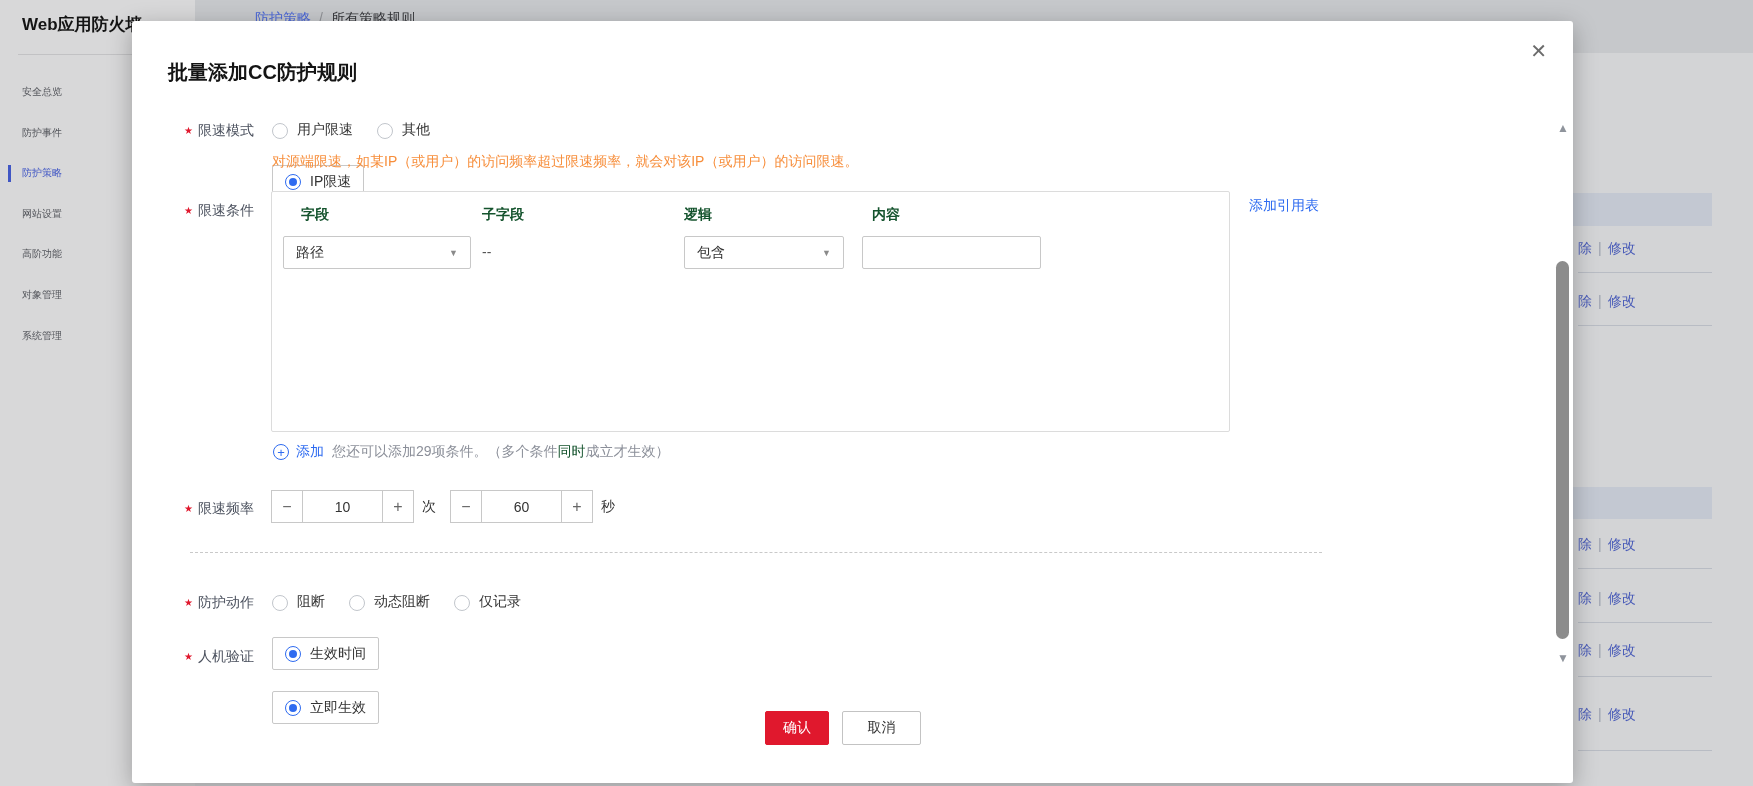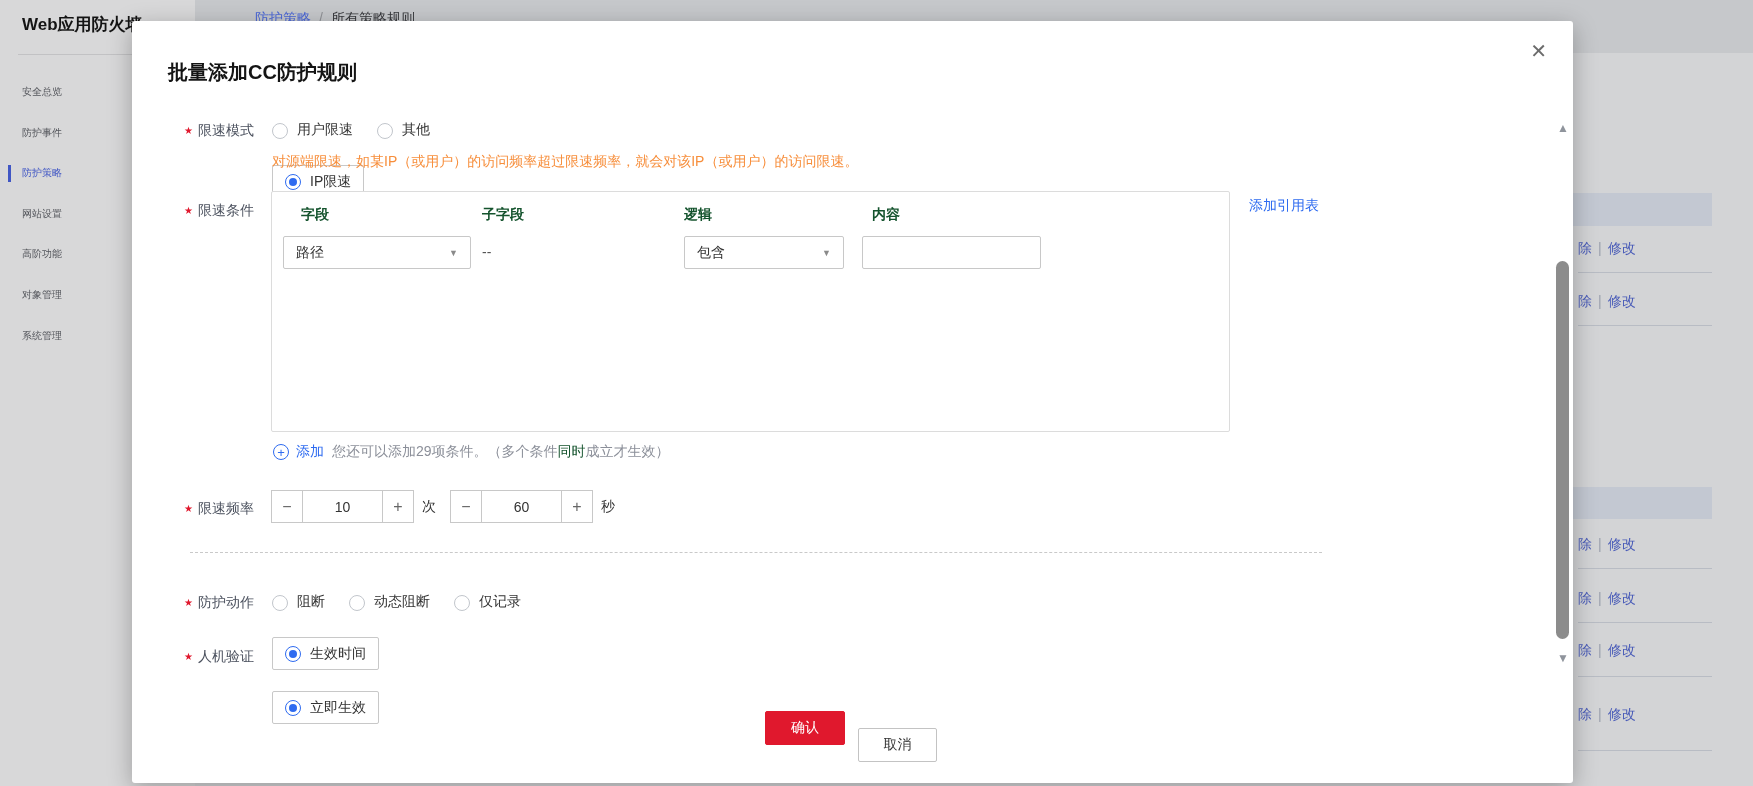--- a/index.html
+++ b/index.html
@@ -66,22 +66,22 @@
   .step-btn { width:32px; height:33px; border:1px solid #c8c8c8; background:#fff; display:flex; align-items:center; justify-content:center;
               font-size:16px; color:#666; cursor:pointer; flex:none; }
   .step-val { width:79px; height:33px; border-top:1px solid #c8c8c8; border-bottom:1px solid #c8c8c8; display:flex;
               align-items:center; justify-content:center; font-size:14px; color:#333; flex:none; }
   .step-unit { font-size:14px; color:#333; margin:0 14px 0 8px; }
 
   .dashed-divider { position:absolute; left:58px; top:531px; width:1132px; border-top:1px dashed #c9c9c9; }
 
   .footer-btns { position:absolute; left:633px; top:690px; display:flex; gap:13px; }
   .btn { height:34px; border-radius:2px; font-size:14px; font-family:inherit; cursor:pointer; }
-  .btn-confirm { width:80px; background:#e0182d; border:1px solid #e0182d; color:#fff;text-align:center; }
-  .btn-cancel { width:79px; background:#fff; border:1px solid #c3c3c3; color:#333;margin-top:17px; }
+  .btn-confirm { width:64px; background:#e0182d; border:1px solid #e0182d; color:#fff;text-align:center; }
+  .btn-cancel { width:79px; background:#fff; border:1px solid #c3c3c3; color:#333; }
 
   .sb-arrow { position:absolute; left:1419px; width:24px; text-align:center; font-size:12px; color:#8f949c; cursor:pointer; }
   .sb-thumb { position:absolute; left:1424px; top:240px; width:13px; height:378px; border-radius:7px; background:#8c8c8c; cursor:grab; }
 </style>
 </head>
 <body>
 
 <div class="sidebar-region">
   <div class="app-title">Web应用防火墙</div>
   <div class="title-divider"></div>

